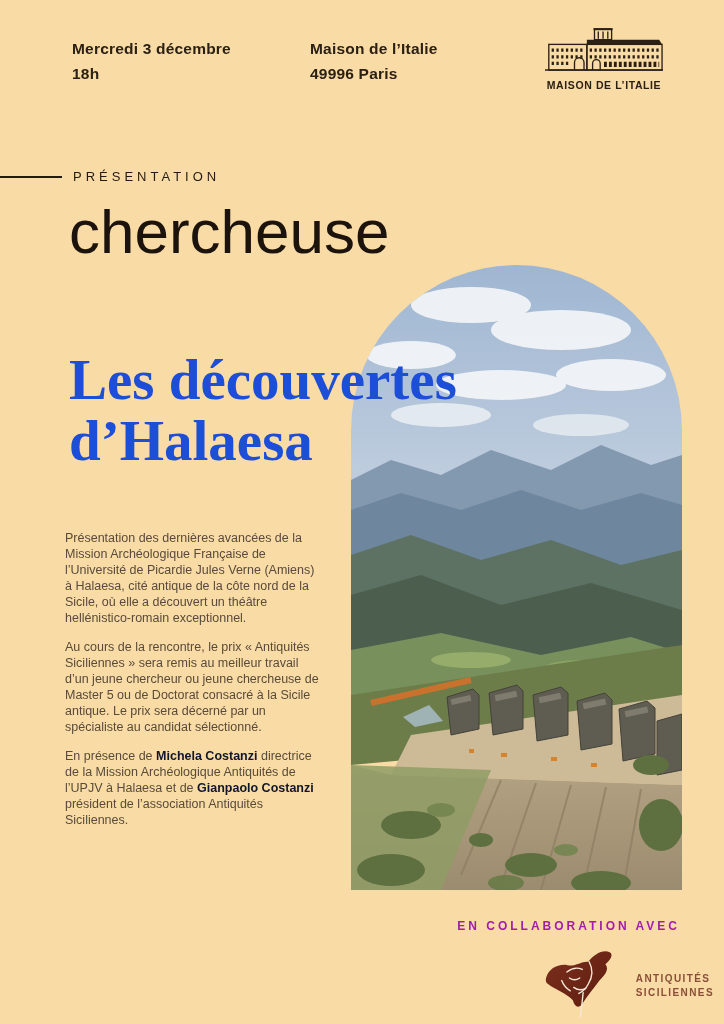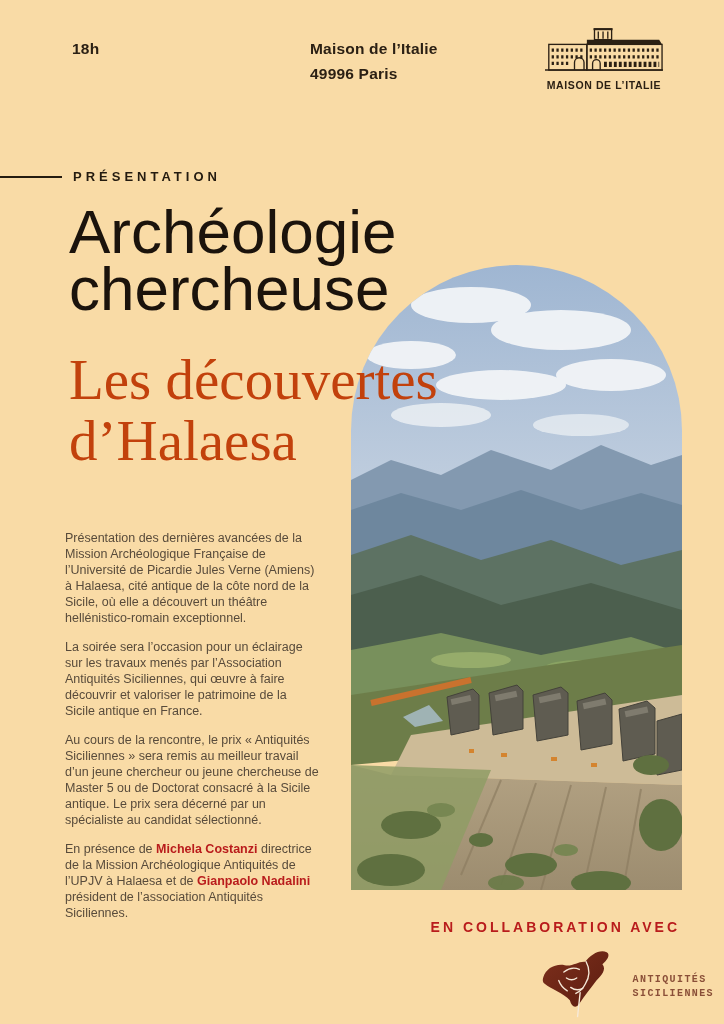--- a/index.html
+++ b/index.html
@@ -10,46 +10,47 @@
   .hdr-block{position:absolute;top:36px;font-weight:700;font-size:15.5px;line-height:25px;color:#2b2014;letter-spacing:.2px;}
   .hdr-event{left:72px;}
   .hdr-venue{left:310px;}
 
   .mdi-logo{position:absolute;left:542px;top:28px;width:124px;text-align:center;color:#2b2014;}
   .mdi-logo svg{display:block;margin:0 auto;}
   .mdi-label{font-weight:700;font-size:10.5px;letter-spacing:.6px;margin-top:3px;white-space:nowrap;}
 
   
   .eyebrow-line{position:absolute;left:0;top:176px;width:62px;height:2px;background:#241b10;}
-  .eyebrow{position:absolute;left:73px;top:169px;font-size:13px;font-weight:700;letter-spacing:4px;color:#241b10;}
+  .eyebrow{position:absolute;left:73px;top:169px;font-size:13px;font-weight:400;letter-spacing:4px;color:#241b10;}
 
   
   .arch-photo{position:absolute;left:351px;top:265px;width:331px;height:625px;border-radius:166px 166px 0 0;overflow:hidden;z-index:1;}
   .arch-photo svg{display:block;width:100%;height:100%;}
 
   
   .title-sans{position:absolute;left:69px;top:203px;z-index:2;font-weight:300;font-size:62px;line-height:57px;color:#1b130c;letter-spacing:0;}
-  .title-serif{position:absolute;left:69px;top:349px;z-index:2;font-family:"Liberation Serif",serif;font-weight:400;font-size:57px;line-height:61px;color:#c2410c;}
+  .title-serif{position:absolute;left:69px;top:349px;z-index:2;font-family:"Liberation Serif",serif;font-weight:700;font-size:57px;line-height:61px;color:#1d4ed8;}
 
   
   .copy{position:absolute;left:65px;top:530px;width:254px;z-index:2;font-size:12.5px;line-height:16px;color:#584b3b;}
   .copy p{margin:0 0 13px 0;}
-  .copy strong{color:#b91c1c;}
-
-  
-  .collab-label{position:absolute;right:44px;top:919px;font-size:14px;font-weight:800;letter-spacing:3px;color:#b91c1c;}
-  .partner{position:absolute;right:10px;top:948px;display:flex;align-items:center;gap:9px;font-family:Liberation Mono, monospace;}
+  .copy strong{color:#0f172a;}
+
+  
+  .collab-label{position:absolute;right:44px;top:919px;font-size:12px;font-weight:800;letter-spacing:3px;color:#a21caf;}
+  .partner{position:absolute;right:10px;top:948px;display:flex;align-items:center;gap:9px;}
   .partner-text{font-size:10px;font-weight:700;letter-spacing:1.4px;color:#8a4f38;line-height:14px;}
 </style>
 </head>
 <body>
 
 <div class="poster">
 
   <div class="hdr-block hdr-event">
+    <div>Mercredi 3 décembre</div>
     <div>18h</div>
   </div>
 
   <div class="hdr-block hdr-venue">
     <div>Maison de l’Italie</div>
     <div>49996 Paris</div>
   </div>
 
   <div class="mdi-logo">
     <span>
@@ -173,33 +174,31 @@
       </g>
       <g fill="#74855036" opacity=".9">
         <ellipse cx="90" cy="545" rx="14" ry="7" fill="#748550"></ellipse>
           <ellipse cx="215" cy="585" rx="12" ry="6" fill="#748550"></ellipse>
         <ellipse cx="155" cy="618" rx="18" ry="8" fill="#6a7b48"></ellipse>
       </g>
     </svg>
   </div>
 
   <div class="title-sans">
-    <div>Archéologie</div>
     <div>chercheuse</div>
   </div>
   <div class="title-serif">
     <div>Les découvertes</div>
     <div>d’Halaesa</div>
   </div>
 
   <div class="copy">
     <p>Présentation des dernières avancées de la Mission Archéologique Française de l’Université de Picardie Jules Verne (Amiens) à Halaesa, cité antique de la côte nord de la Sicile, où elle a  découvert un théâtre hellénistico-romain exceptionnel.</p>
-    <p>La soirée sera l’occasion pour un éclairage sur les travaux menés par l’Association Antiquités Siciliennes, qui œuvre à faire découvrir et valoriser le patrimoine de la Sicile antique en France.</p>
     <p>Au cours de la rencontre, le prix « Antiquités Siciliennes » sera remis au meilleur travail d’un jeune chercheur ou jeune chercheuse de Master 5 ou de Doctorat consacré à la Sicile antique. Le prix sera décerné par un spécialiste au candidat sélectionné.</p>
-    <p><span>En présence de </span><strong>Michela Costanzi</strong><span> directrice de la Mission Archéologique Antiquités de l’UPJV à Halaesa et de </span><strong>Gianpaolo Nadalini</strong><span> président de l’association Antiquités Siciliennes.</span></p>
+    <p><span>En présence de </span><strong>Michela Costanzi</strong><span> directrice de la Mission Archéologique Antiquités de l’UPJV à Halaesa et de </span><strong>Gianpaolo Costanzi</strong><span> président de l’association Antiquités Siciliennes.</span></p>
   </div>
 
   <div class="collab-label">EN COLLABORATION AVEC</div>
   <div class="partner">
     <span>
       <svg width="86" height="72" viewBox="0 0 100 84" fill="none">
         <defs>
           <linearGradient id="sic" x1="0" y1="0" x2="1" y2="1">
             <stop offset="0" stop-color="#7d2f1c"></stop>
               <stop offset="1" stop-color="#5c1d10"></stop>

